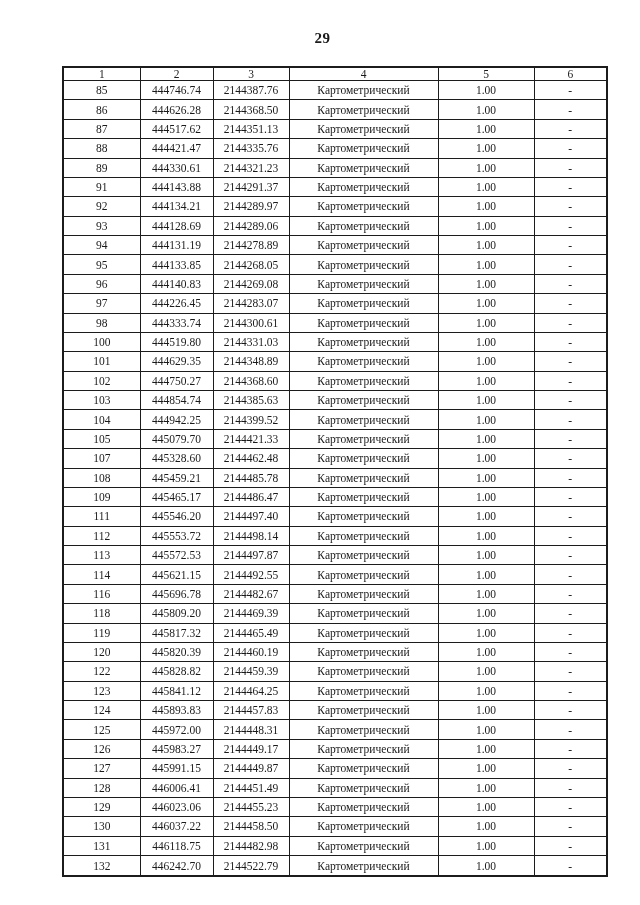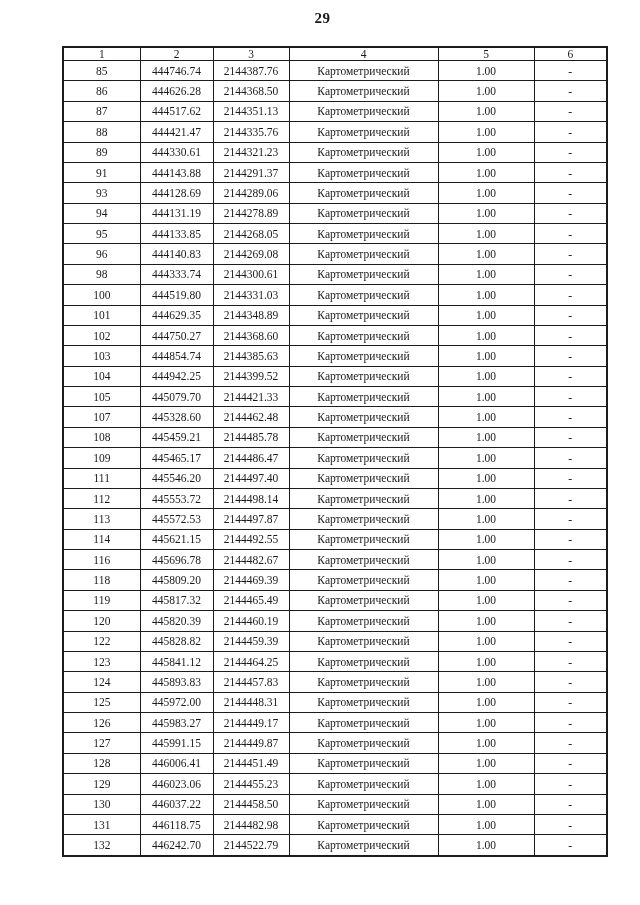--- a/index.html
+++ b/index.html
@@ -13,20 +13,21 @@
     height: 905px;
     font-family: "Liberation Serif", "DejaVu Serif", serif;
     color: #1a1a1a;
     overflow: hidden;
   }
   .page {
     width: 640px;
     height: 658px;
     position: relative;
     background: #ffffff;
+    margin-top: 20px;
   }
   .page-number {
     position: absolute;
     top: 10px;
     left: 0;
     width: 645px;
     text-align: center;
     font-weight: bold;
     font-size: 15px;
     letter-spacing: 0.5px;
@@ -128,20 +129,28 @@
         </tr>
         <tr>
           <td>91</td>
           <td>444143.88</td>
           <td>2144291.37</td>
           <td>Картометрический</td>
           <td>1.00</td>
           <td>-</td>
         </tr>
         <tr>
+          <td>92</td>
+          <td>444134.21</td>
+          <td>2144289.97</td>
+          <td>Картометрический</td>
+          <td>1.00</td>
+          <td>-</td>
+        </tr>
+        <tr>
           <td>93</td>
           <td>444128.69</td>
           <td>2144289.06</td>
           <td>Картометрический</td>
           <td>1.00</td>
           <td>-</td>
         </tr>
         <tr>
           <td>94</td>
           <td>444131.19</td>
@@ -155,20 +164,28 @@
           <td>444133.85</td>
           <td>2144268.05</td>
           <td>Картометрический</td>
           <td>1.00</td>
           <td>-</td>
         </tr>
         <tr>
           <td>96</td>
           <td>444140.83</td>
           <td>2144269.08</td>
+          <td>Картометрический</td>
+          <td>1.00</td>
+          <td>-</td>
+        </tr>
+        <tr>
+          <td>97</td>
+          <td>444226.45</td>
+          <td>2144283.07</td>
           <td>Картометрический</td>
           <td>1.00</td>
           <td>-</td>
         </tr>
         <tr>
           <td>98</td>
           <td>444333.74</td>
           <td>2144300.61</td>
           <td>Картометрический</td>
           <td>1.00</td>

